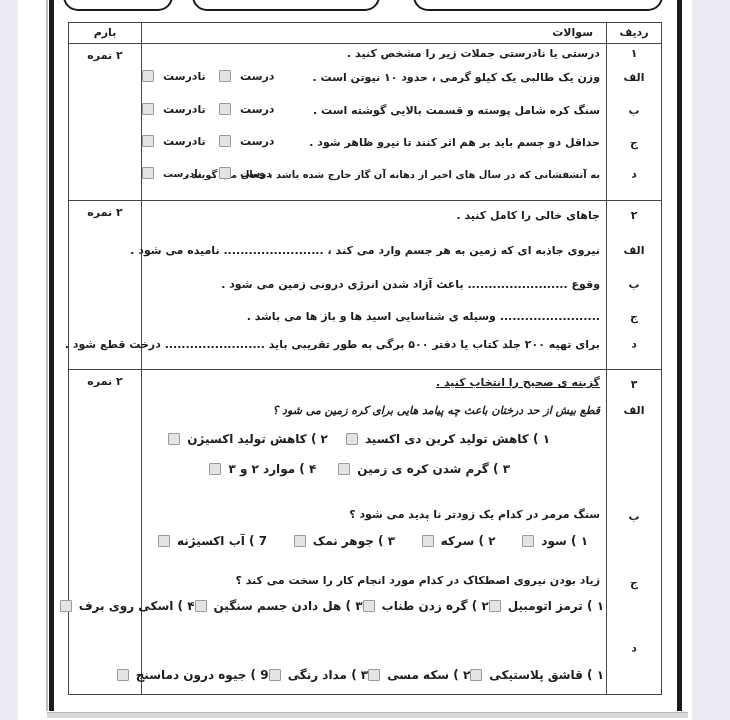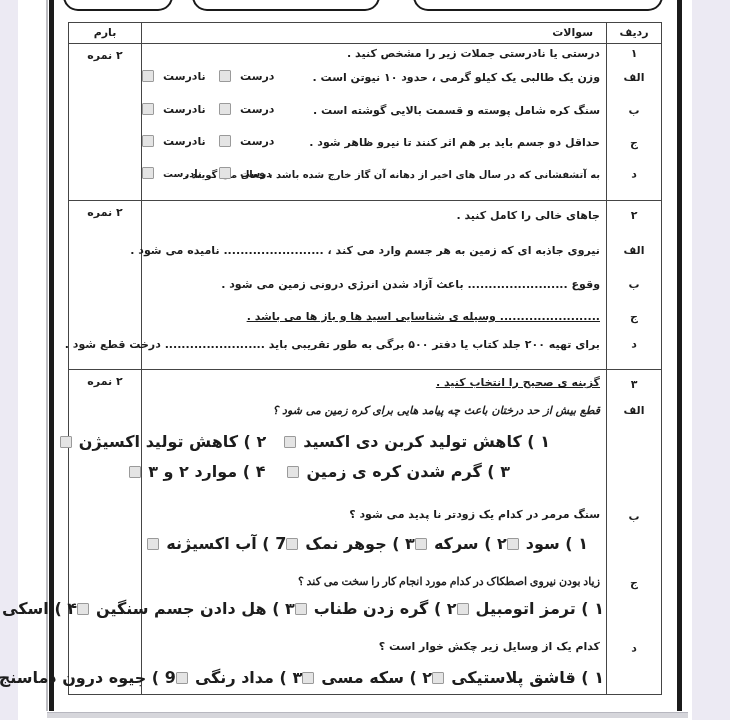--- a/index.html
+++ b/index.html
@@ -48,21 +48,21 @@
   .cb { display:inline-block; width:12px; height:12px; background:#e4e4e4;
         border:1.5px solid #9a9a9a; border-radius:1px; flex:0 0 auto; }
 
   .tf { position:absolute; top:-1px; display:inline-flex; align-items:flex-start; column-gap:9px; }
   .tf-t { left:75px; } .tf-f { left:-2px; }
 
   .orow { position:absolute; display:flex; align-items:center; }
   .orow.spread { justify-content:space-between; }
   .orow.startg { justify-content:flex-start; }
   .opt  { display:inline-flex; align-items:center; column-gap:7px; white-space:nowrap;
-          font-size:16px; font-weight:bold; }
+          font-size:12px; font-weight:bold; }
 </style>
 </head>
 <body>
 
 <div class="page">
 
   <div class="hdr-box b1"></div>
   <div class="hdr-box b2"></div>
   <div class="hdr-box b3"></div>
 
@@ -154,21 +154,21 @@
         <span class="rl" style="top:8px;">۲</span>
         <span class="rl" style="top:43px;">الف</span>
         <span class="rl" style="top:77px;">ب</span>
         <span class="rl" style="top:109px;">ج</span>
         <span class="rl" style="top:137px;">د</span>
       </div>
       <div class="cell questions">
         <div class="ql" style="top:8px;">جاهای خالی را کامل کنید .</div>
         <div class="ql" style="top:43px;">نیروی جاذبه ای که زمین به هر جسم وارد می کند ، ........................ نامیده می شود .</div>
         <div class="ql" style="top:77px;">وقوع ........................ باعث آزاد شدن انرژی درونی زمین می شود .</div>
-        <div class="ql" style="top:109px;text-decoration:underline;">........................ وسیله ی شناسایی اسید ها و باز ها می باشد .</div>
+        <div class="ql" style="top:109px;">........................ وسیله ی شناسایی اسید ها و باز ها می باشد .</div>
         <div class="ql" style="top:137px;">برای تهیه ۲۰۰ جلد کتاب یا دفتر ۵۰۰ برگی به طور تقریبی باید ........................ درخت قطع شود .</div>
       </div>
       <div class="cell barem">
           <span class="mark">۲ نمره</span>
         </div>
     </div>
 
     <div class="trow sec" style="height:325px;">
       <div class="cell radif">
         <span class="rl" style="top:8px;">۳</span>
@@ -215,41 +215,40 @@
           <span class="opt">
               <span>۳ ) جوهر نمک</span>
               <span class="cb"></span>
             </span>
           <span class="opt">
               <span>7 ) آب اکسیژنه</span>
               <span class="cb"></span>
             </span>
         </div>
 
-        <div class="ql" style="top:204px;font-family:Liberation Serif, serif;">زیاد بودن نیروی اصطکاک در کدام مورد انجام کار را سخت می کند ؟</div>
+        <div class="ql" style="top:204px;">زیاد بودن نیروی اصطکاک در کدام مورد انجام کار را سخت می کند ؟</div>
         <div class="orow spread" style="top:229px; right:2px; left:0px;">
           <span class="opt">
               <span>۱ ) ترمز اتومبیل</span>
               <span class="cb"></span>
             </span>
           <span class="opt">
               <span>۲ ) گره زدن طناب</span>
               <span class="cb"></span>
             </span>
           <span class="opt">
               <span>۳ ) هل دادن جسم سنگین</span>
               <span class="cb"></span>
             </span>
           <span class="opt">
               <span>۴ ) اسکی روی برف</span>
               <span class="cb"></span>
             </span>
         </div>
 
-        <div class="ql" style="top:270px;">کدام یک از وسایل زیر چکش خوار است ؟</div>
         <div class="orow spread" style="top:298px; right:2px; left:0px;">
           <span class="opt">
               <span>۱ ) قاشق پلاستیکی</span>
               <span class="cb"></span>
             </span>
           <span class="opt">
               <span>۲ ) سکه مسی</span>
               <span class="cb"></span>
             </span>
           <span class="opt">

